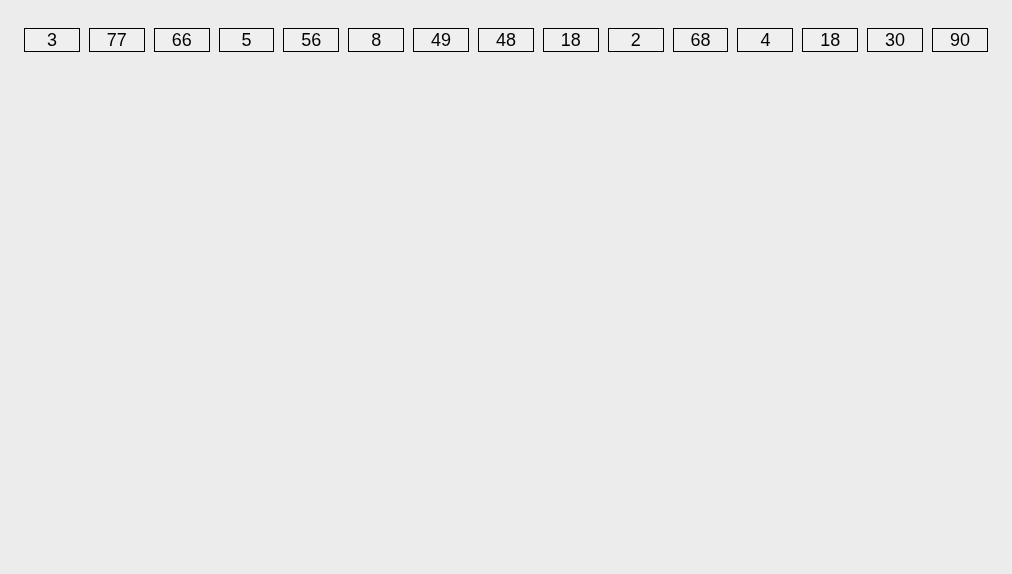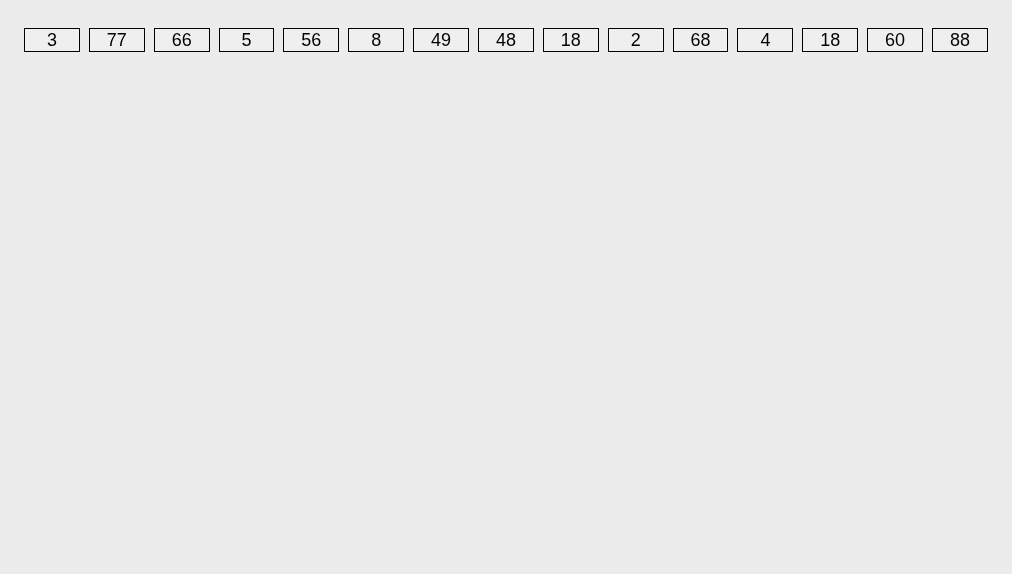--- a/index.html
+++ b/index.html
@@ -44,15 +44,15 @@
   <button class="number-button">5</button>
   <button class="number-button">56</button>
   <button class="number-button">8</button>
   <button class="number-button">49</button>
   <button class="number-button">48</button>
   <button class="number-button">18</button>
   <button class="number-button">2</button>
   <button class="number-button">68</button>
   <button class="number-button">4</button>
   <button class="number-button">18</button>
-  <button class="number-button">60</button>
-  <button class="number-button">88</button>
+  <button class="number-button">30</button>
+  <button class="number-button">90</button>
 </div>
 
 </body></html>

